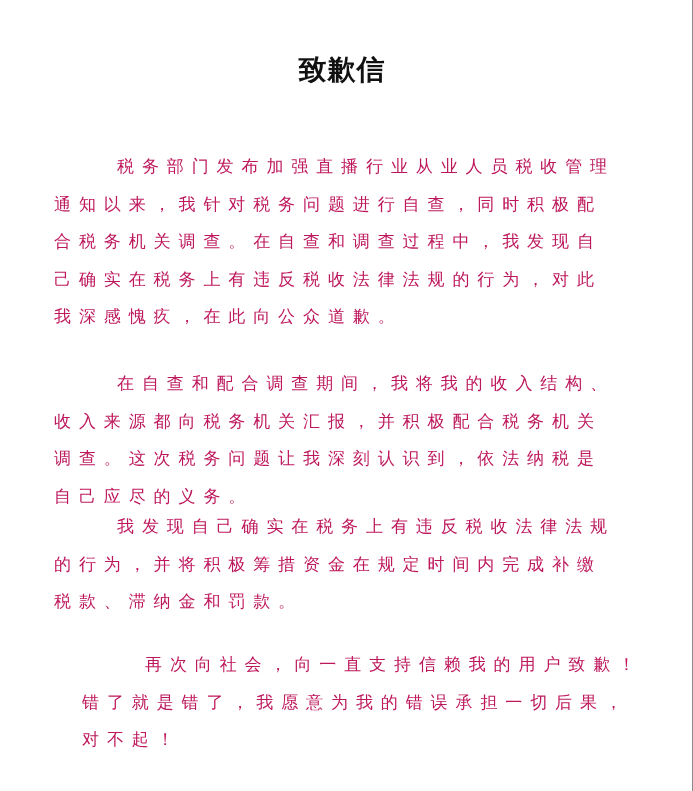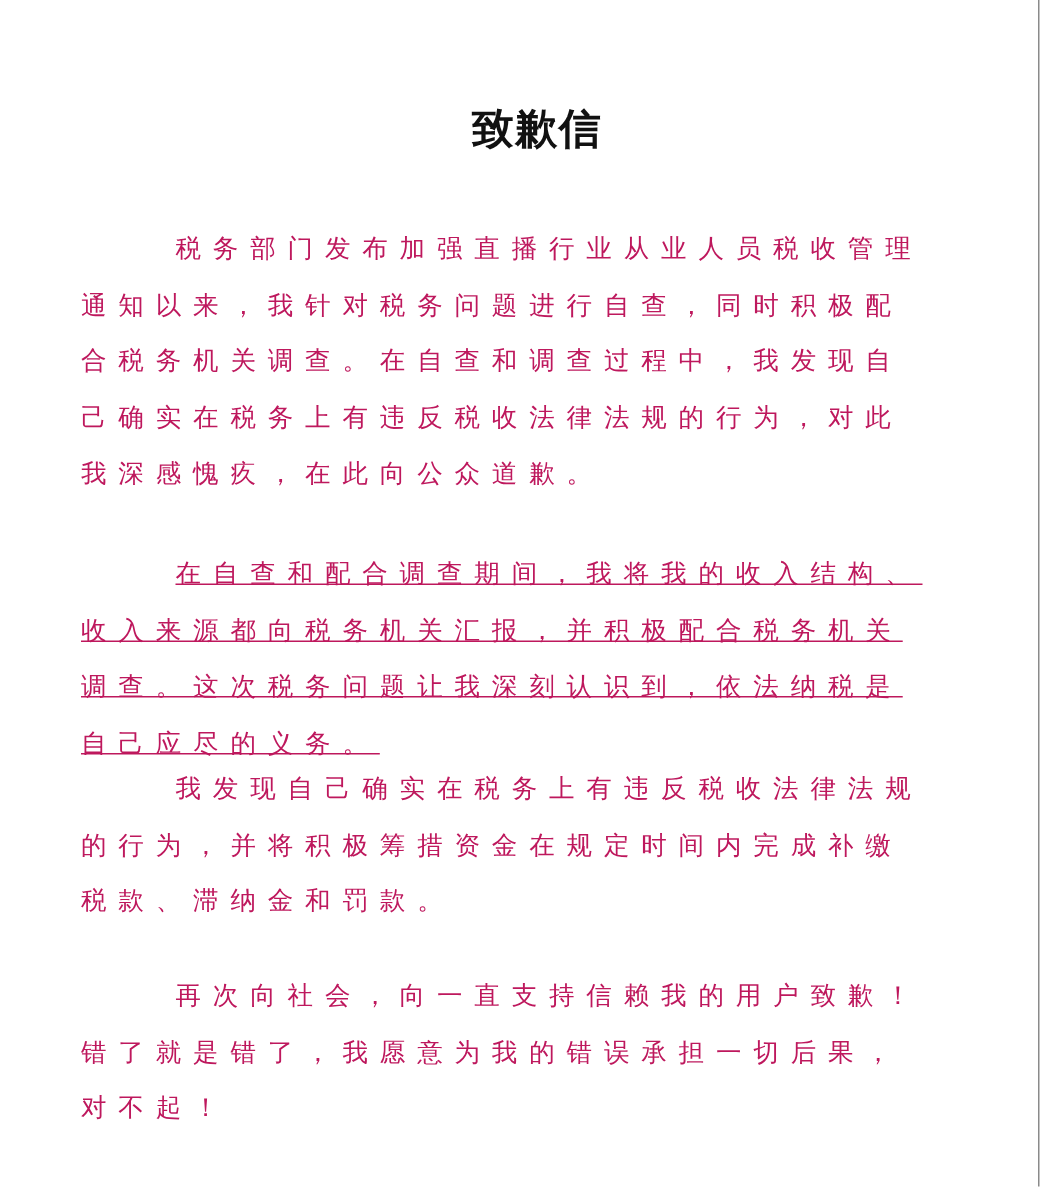--- a/index.html
+++ b/index.html
@@ -32,39 +32,39 @@
     .title {
       position: absolute;
       top: 52px;
       left: 0;
       width: 576px;
       text-align: center;
       font-size: 28px;
       font-weight: bold;
       letter-spacing: 1px;
       color: #111111;
-      margin: 16px;
+      margin: 0;
       line-height: 36px;
     }
     .para {
       position: absolute;
       left: 0;
       width: 570px;
       font-size: 17px;
       line-height: 37.6px;
       letter-spacing: 7.9px;
       margin: 0;
       text-indent: 63px;
       word-break: break-all;
       color: #be185d;
     }
     #p1 { top: 148px; }
-    #p2 { top: 365px; text-decoration: underline; }
+    #p2 { top: 365px; }
     #p3 { top: 508px; }
-    #p4 { top: 646px; }
+    #p4 { top: 646px; margin-left: 28px; }
   </style>
 </head>
 <body>
 
 <div class="right-border"></div>
 
 <div class="page">
   <h1 class="title">致歉信</h1>
   <p class="para" id="p1">税务部门发布加强直播行业从业人员税收管理通知以来，我针对税务问题进行自查，同时积极配合税务机关调查。在自查和调查过程中，我发现自己确实在税务上有违反税收法律法规的行为，对此我深感愧疚，在此向公众道歉。</p>
   <p class="para" id="p2">在自查和配合调查期间，我将我的收入结构、收入来源都向税务机关汇报，并积极配合税务机关调查。这次税务问题让我深刻认识到，依法纳税是自己应尽的义务。</p>

